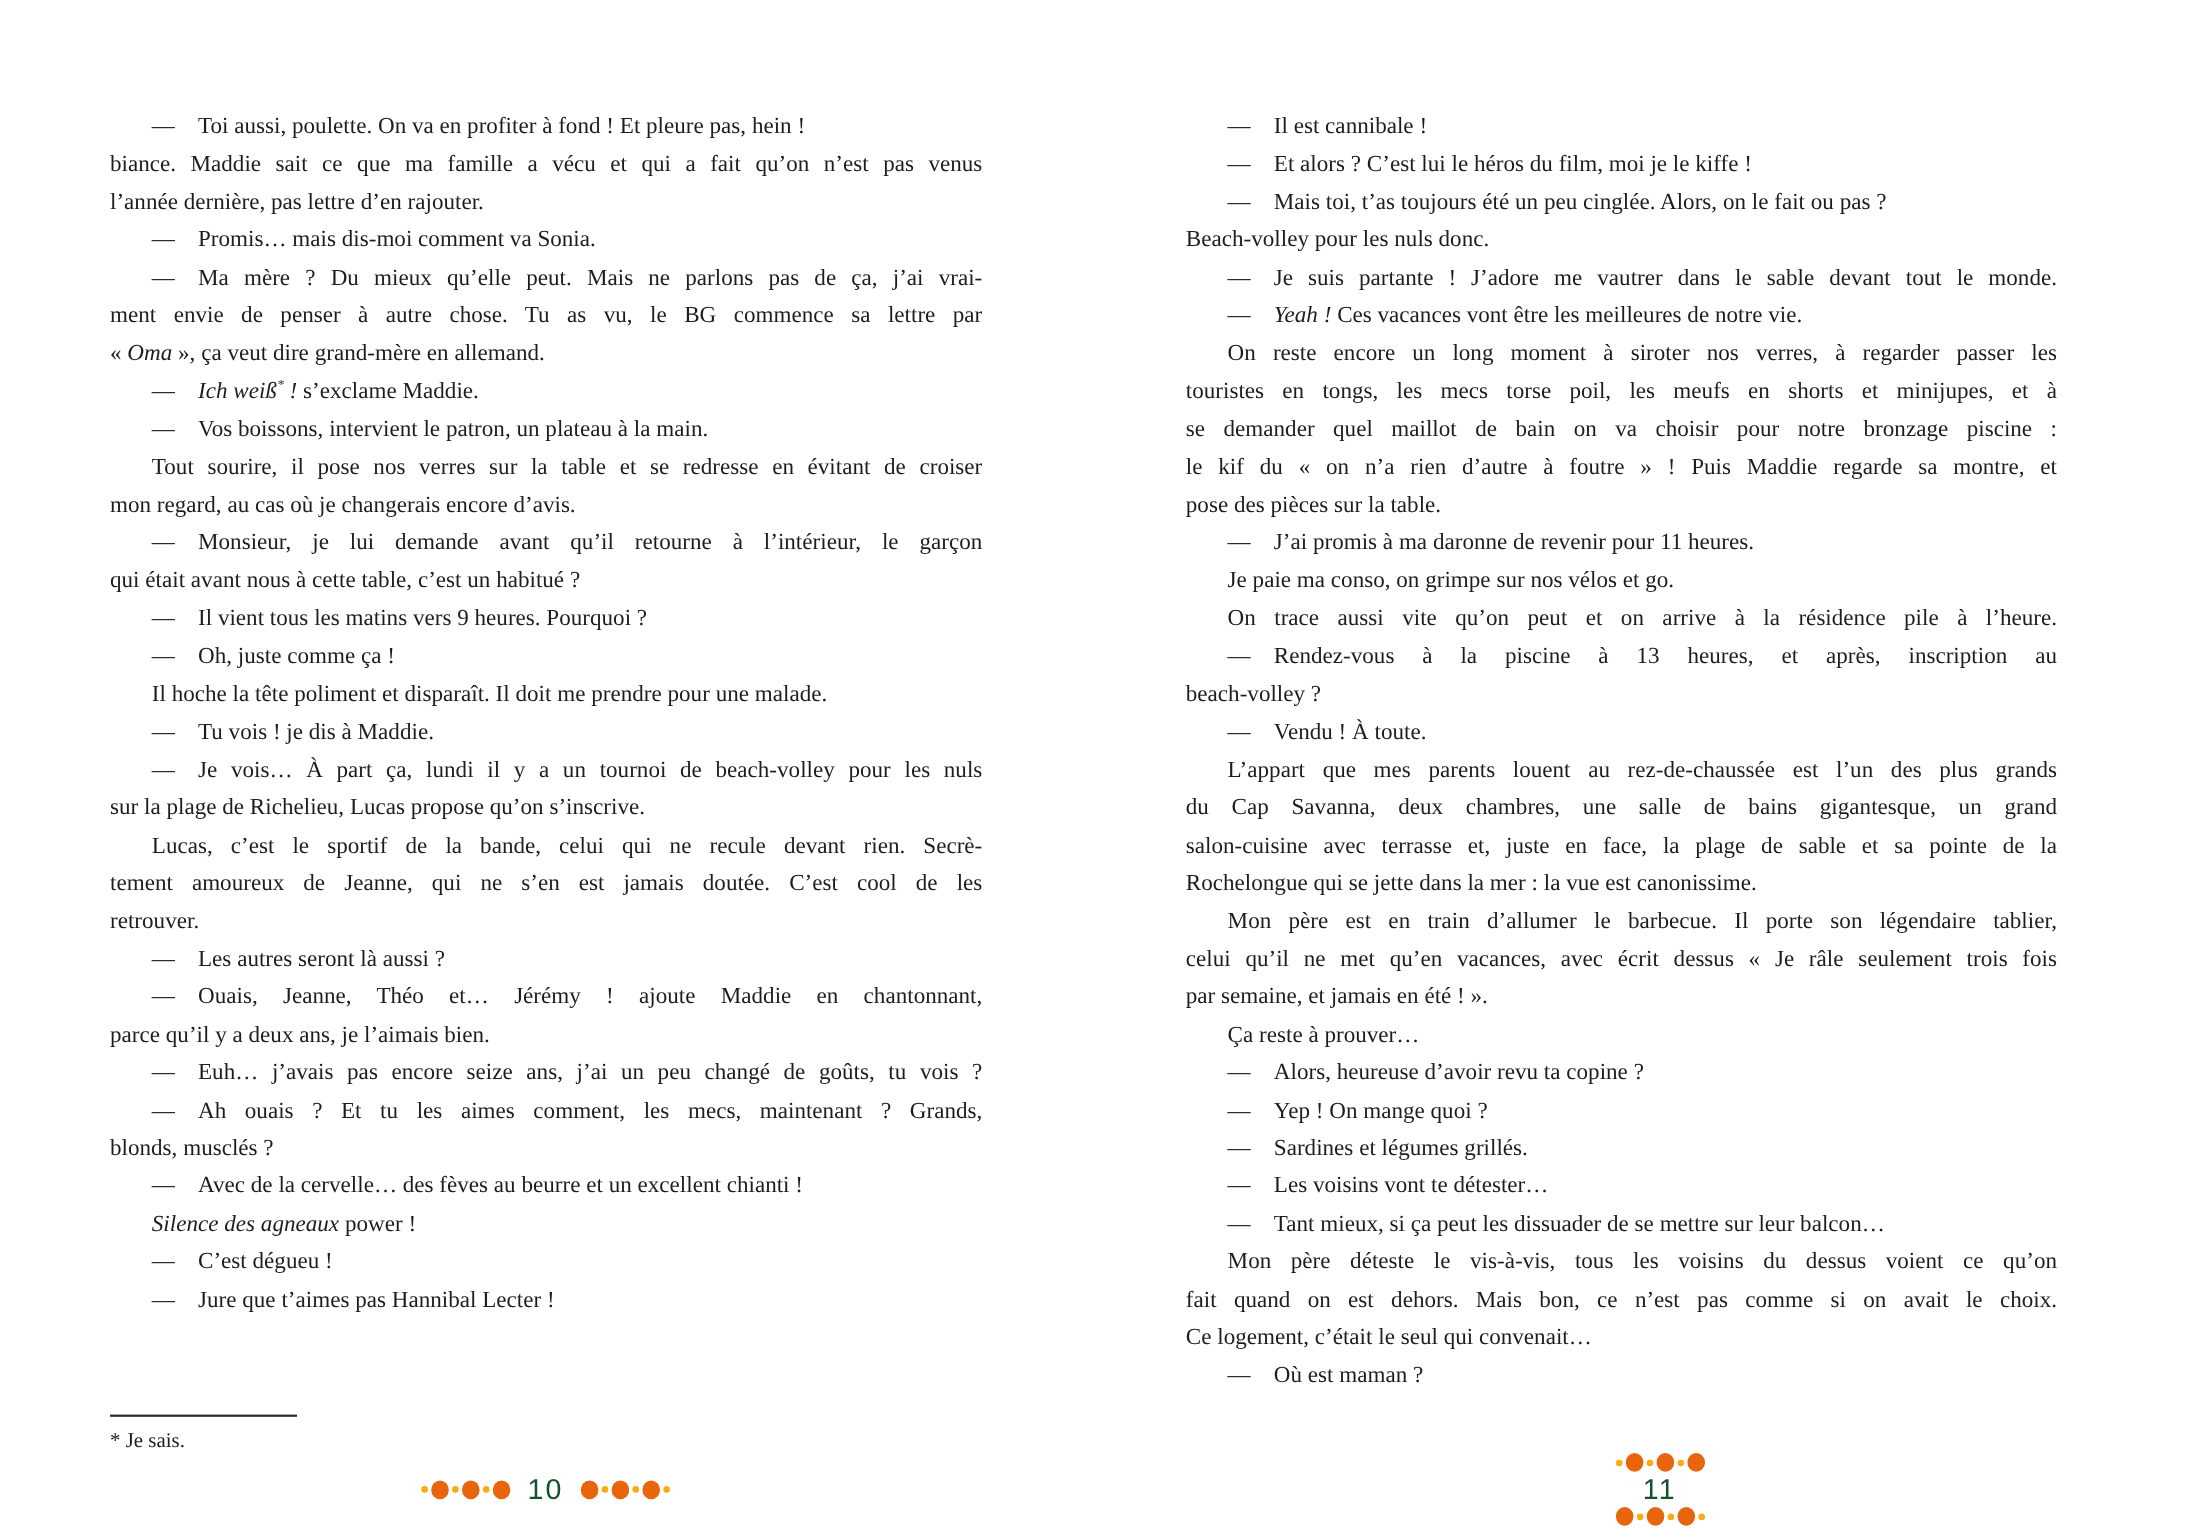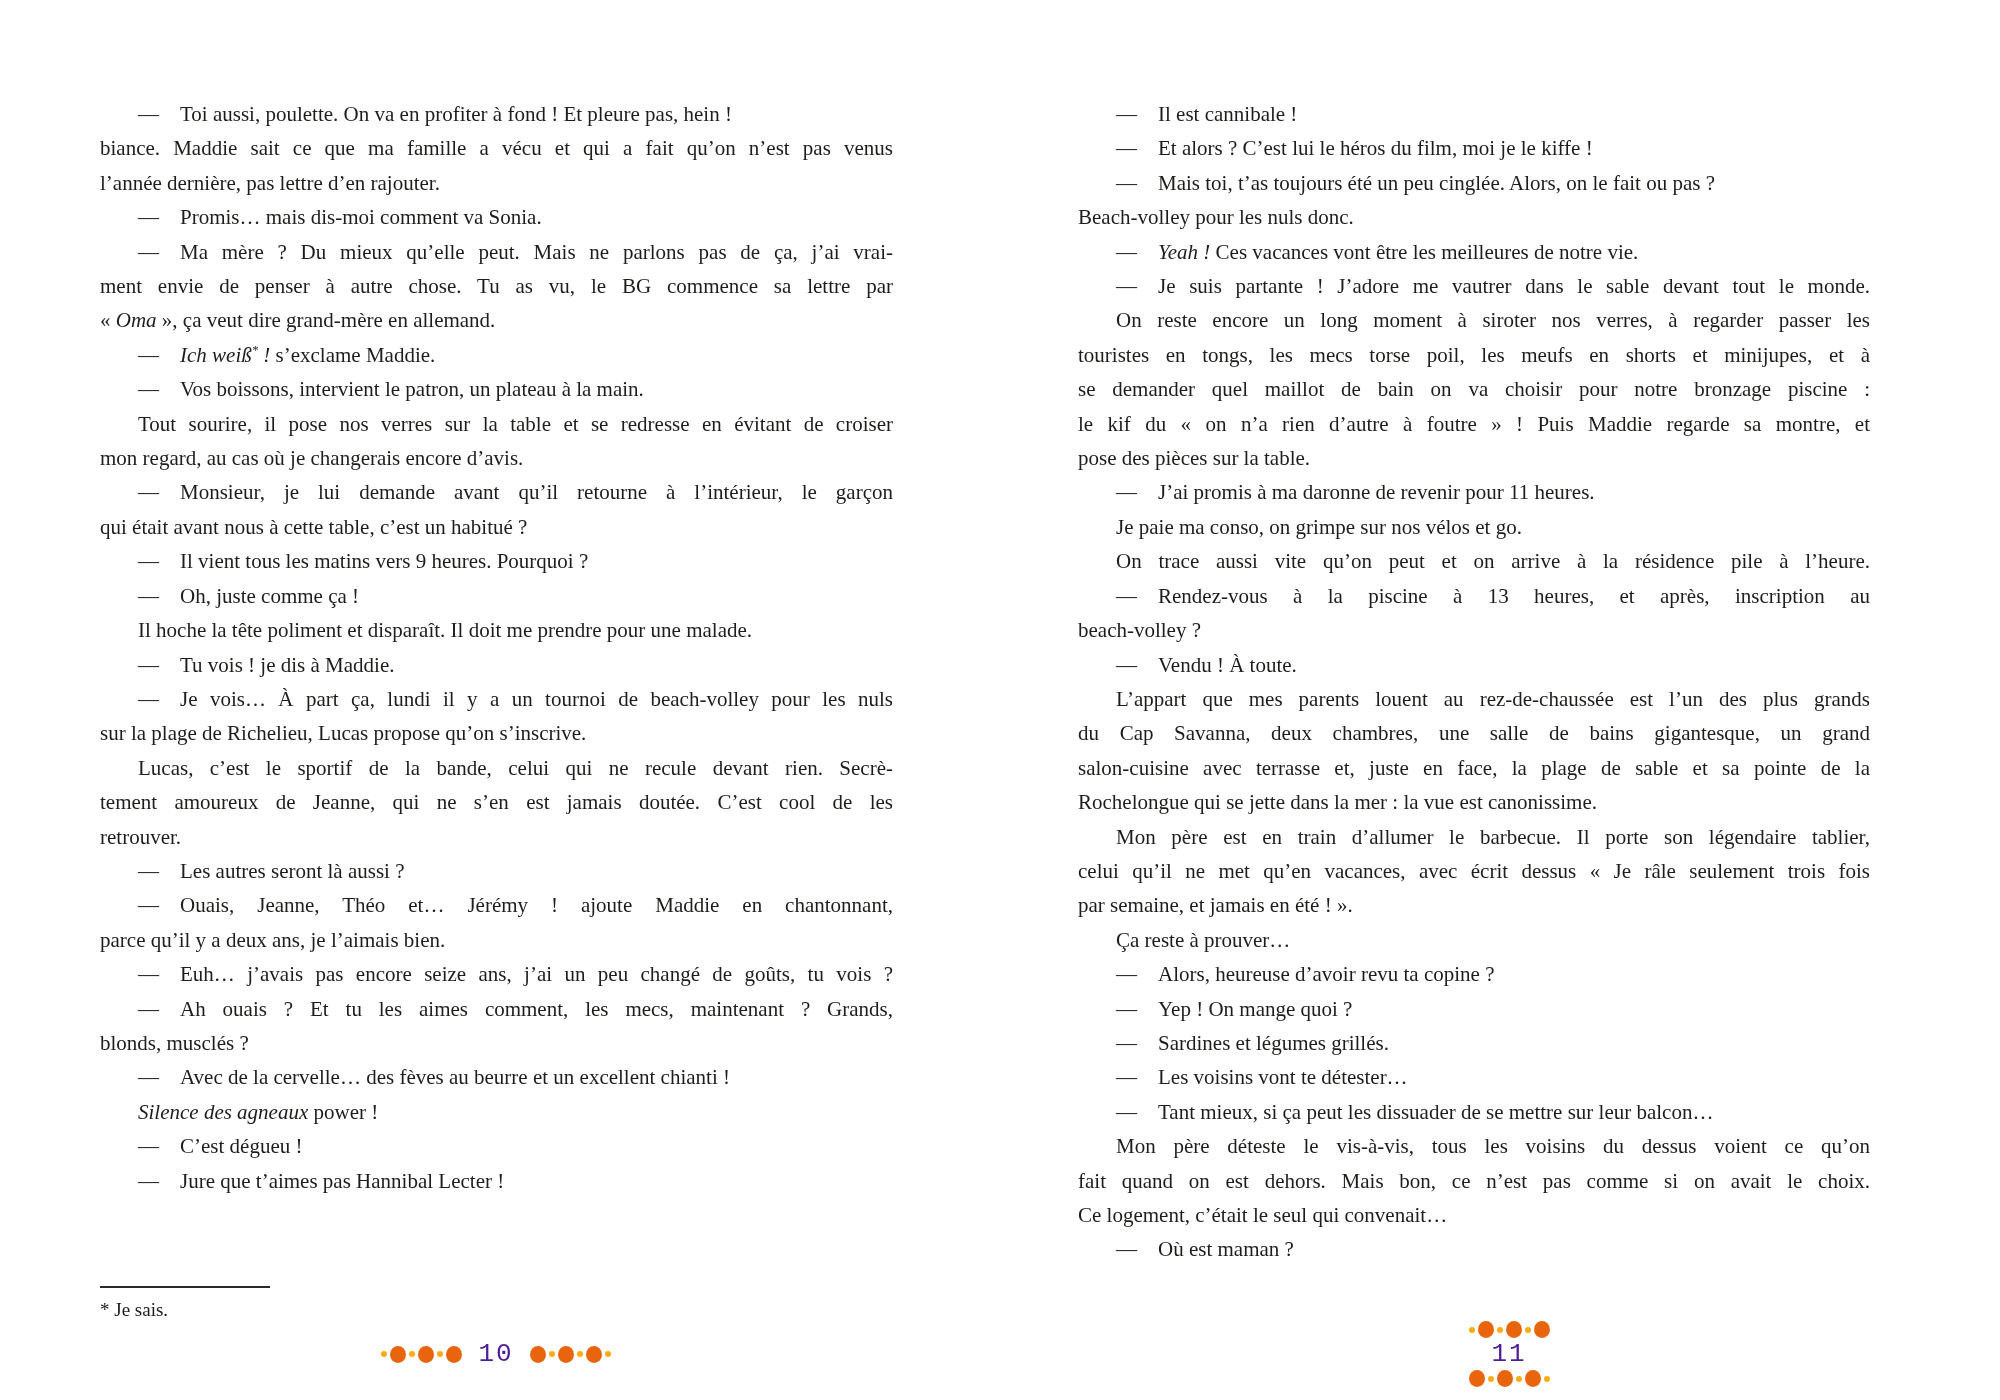--- a/index.html
+++ b/index.html
@@ -33,22 +33,22 @@
   .ornament{
     position:absolute;top:1338px;width:792px;height:32px;
     display:flex;align-items:center;justify-content:center;
   }
   #ornament-left{left:100px;}
   #ornament-right{left:1113px;flex-direction:column;}
   .dot-group{display:flex;align-items:center;gap:3px;}
   .dot-l{width:16px;height:17px;border-radius:50%;background:var(--dot-l,#e8650d);}
   .dot-s{width:6px;height:6px;border-radius:50%;background:var(--dot-s,#fbac15);}
   .page-number{
-    font-family:Liberation Mono, monospace;
-    font-size:26px;color:#4c1d95;letter-spacing:2px;
+    font-family:Liberation Sans, sans-serif;
+    font-size:26px;color:#14532d;letter-spacing:2px;
     margin:0 16px;line-height:32px;
   }
 </style>
 </head>
 <body style="background: rgb(255, 255, 255); color: rgb(29, 29, 27);">
 
 <div id="book-spread">
 
   <div id="left-text" class="page-text">
       <div class="line in"><span>— Toi aussi, poulette. On va en profiter à fond ! Et pleure pas, hein !</span></div>
@@ -86,22 +86,22 @@
     </div>
 
   <div id="footnote-rule"></div>
   <div id="footnote-text">* Je sais.</div>
 
   <div id="right-text" class="page-text">
       <div class="line in"><span>— Il est cannibale !</span></div>
       <div class="line in"><span>— Et alors ? C’est lui le héros du film, moi je le kiffe !</span></div>
       <div class="line in"><span>— Mais toi, t’as toujours été un peu cinglée. Alors, on le fait ou pas ?</span></div>
       <div class="line"><span>Beach-volley pour les nuls donc.</span></div>
+      <div class="line j in"><span>— Je suis partante ! J’adore me vautrer dans le sable devant tout le monde.</span></div>
       <div class="line in"><span>— </span><span class="it">Yeah !</span><span> Ces vacances vont être les meilleures de notre vie.</span></div>
-      <div class="line j in"><span>— Je suis partante ! J’adore me vautrer dans le sable devant tout le monde.</span></div>
       <div class="line j in"><span>On reste encore un long moment à siroter nos verres, à regarder passer les</span></div>
       <div class="line j"><span>touristes en tongs, les mecs torse poil, les meufs en shorts et minijupes, et à</span></div>
       <div class="line j"><span>se demander quel maillot de bain on va choisir pour notre bronzage piscine :</span></div>
       <div class="line j"><span>le kif du « on n’a rien d’autre à foutre » ! Puis Maddie regarde sa montre, et</span></div>
       <div class="line"><span>pose des pièces sur la table.</span></div>
       <div class="line in"><span>— J’ai promis à ma daronne de revenir pour 11 heures.</span></div>
       <div class="line in"><span>Je paie ma conso, on grimpe sur nos vélos et go.</span></div>
       <div class="line j in"><span>On trace aussi vite qu’on peut et on arrive à la résidence pile à l’heure.</span></div>
       <div class="line j in"><span>— Rendez-vous à la piscine à 13 heures, et après, inscription au</span></div>
       <div class="line"><span>beach-volley ?</span></div>

